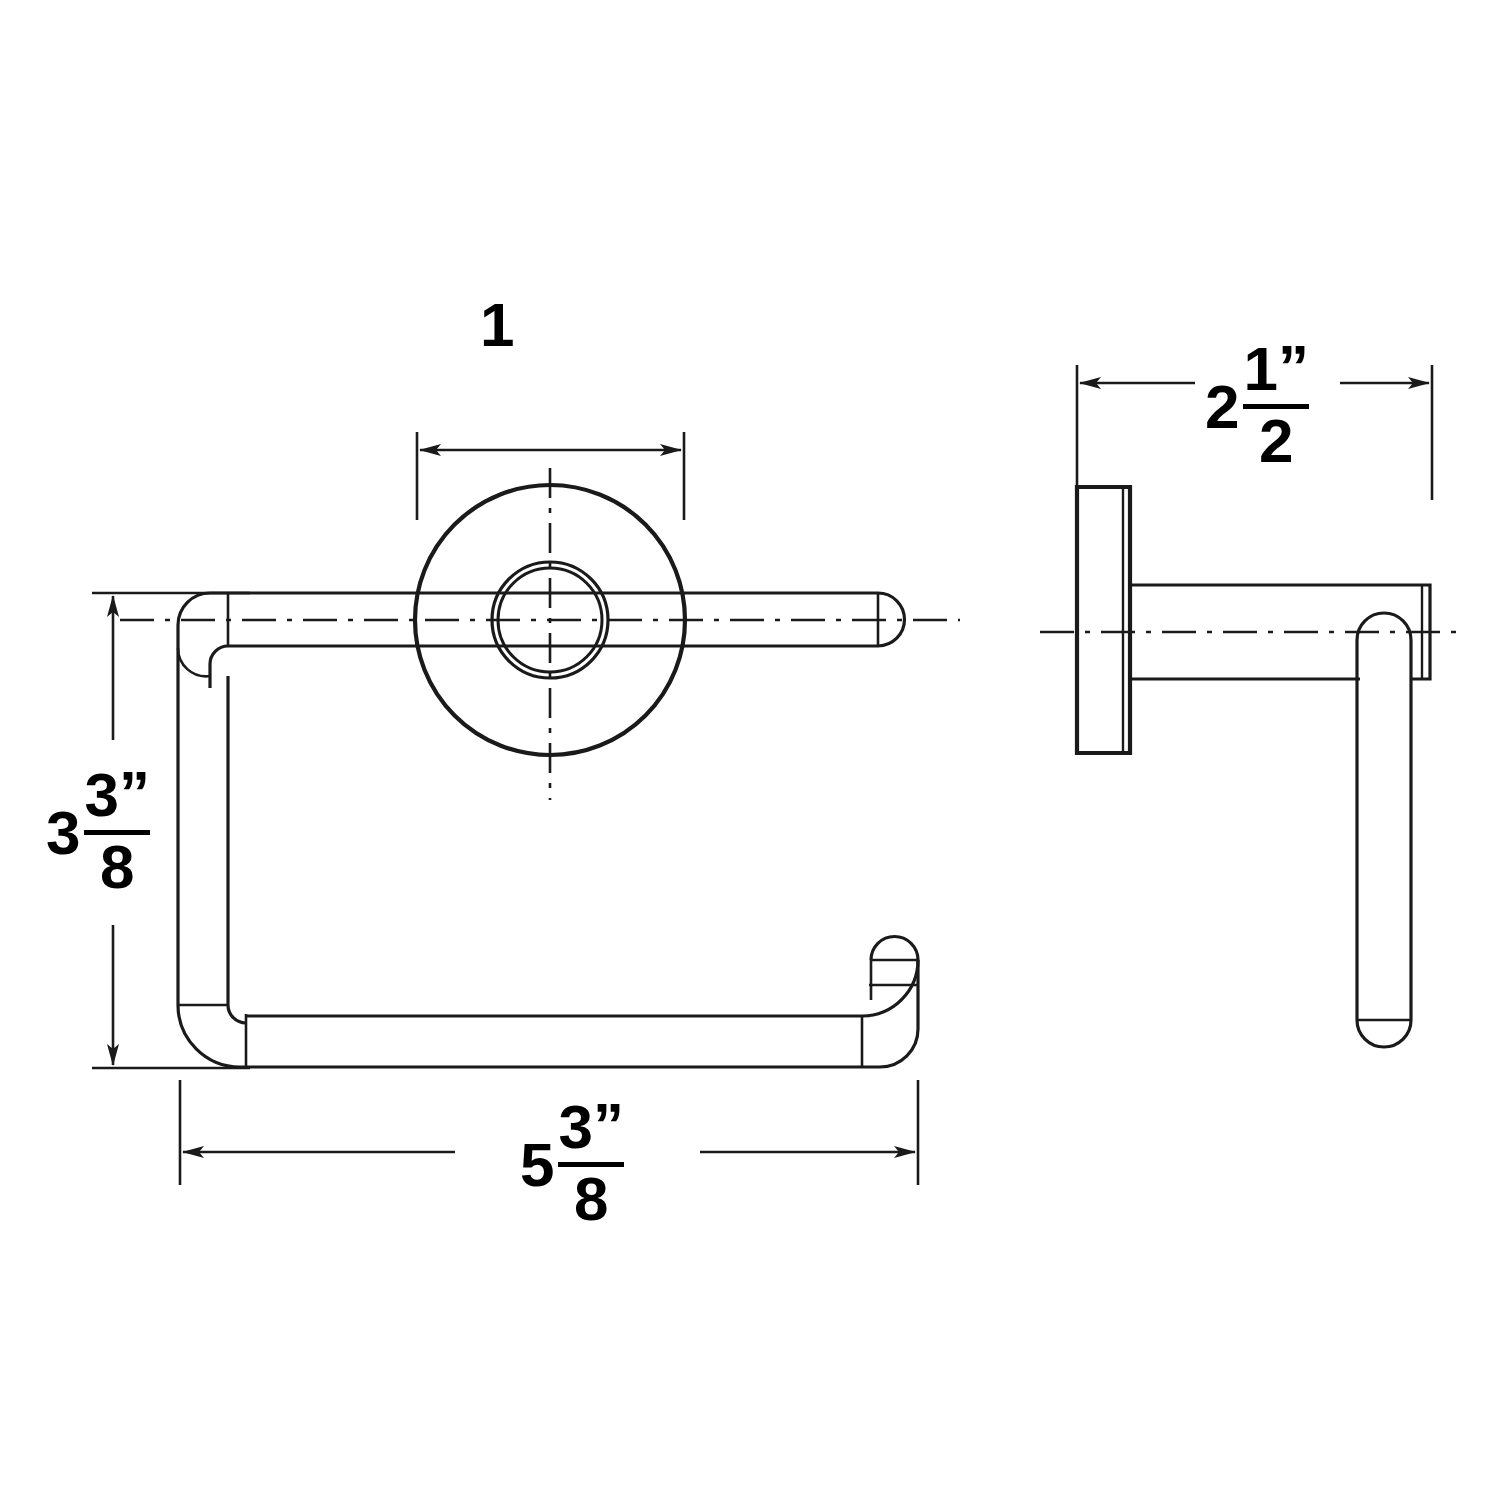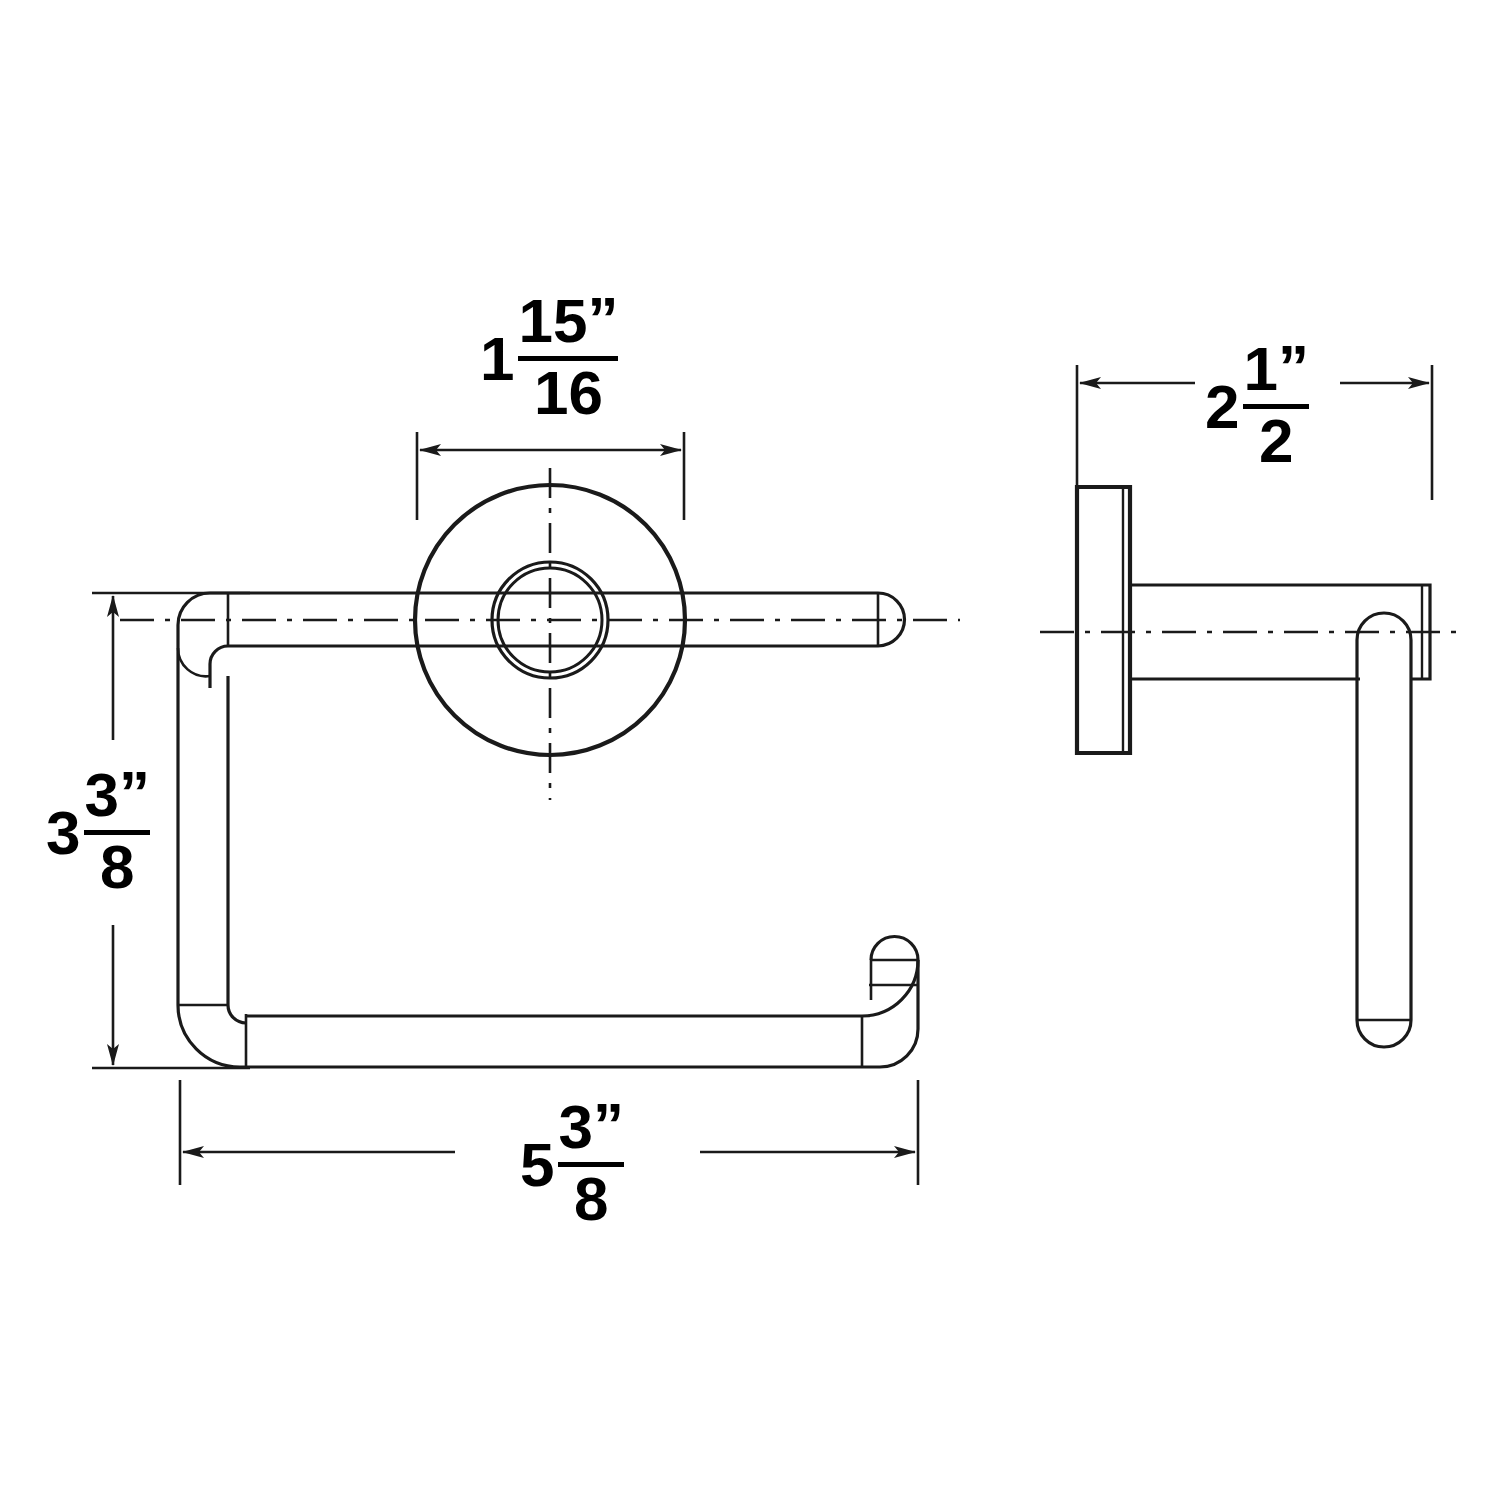--- a/index.html
+++ b/index.html
@@ -197,25 +197,20 @@
         <path d="M 1080 383 L 1195 383" stroke-width="2.6" marker-start="url(#arrow-start)"></path>
         <path d="M 1340 383 L 1429 383" stroke-width="2.6" marker-end="url(#arrow-end)"></path>
       </g>
 
     </g>
   </svg>
 
   <div class="dim-label" id="dim-top-label">
     <span class="dim-inner">
       <span class="whole">1</span>
-      <span class="frac">
-        <span class="num"><span>15</span><span class="inchmark">”</span></span>
-        <span class="bar"></span>
-        <span class="den">16</span>
-      </span>
     </span>
   </div>
 
   <div class="dim-label" id="dim-left-label">
     <span class="dim-inner">
       <span class="whole">3</span>
       <span class="frac">
         <span class="num"><span>3</span><span class="inchmark">”</span></span>
         <span class="bar"></span>
         <span class="den">8</span>

